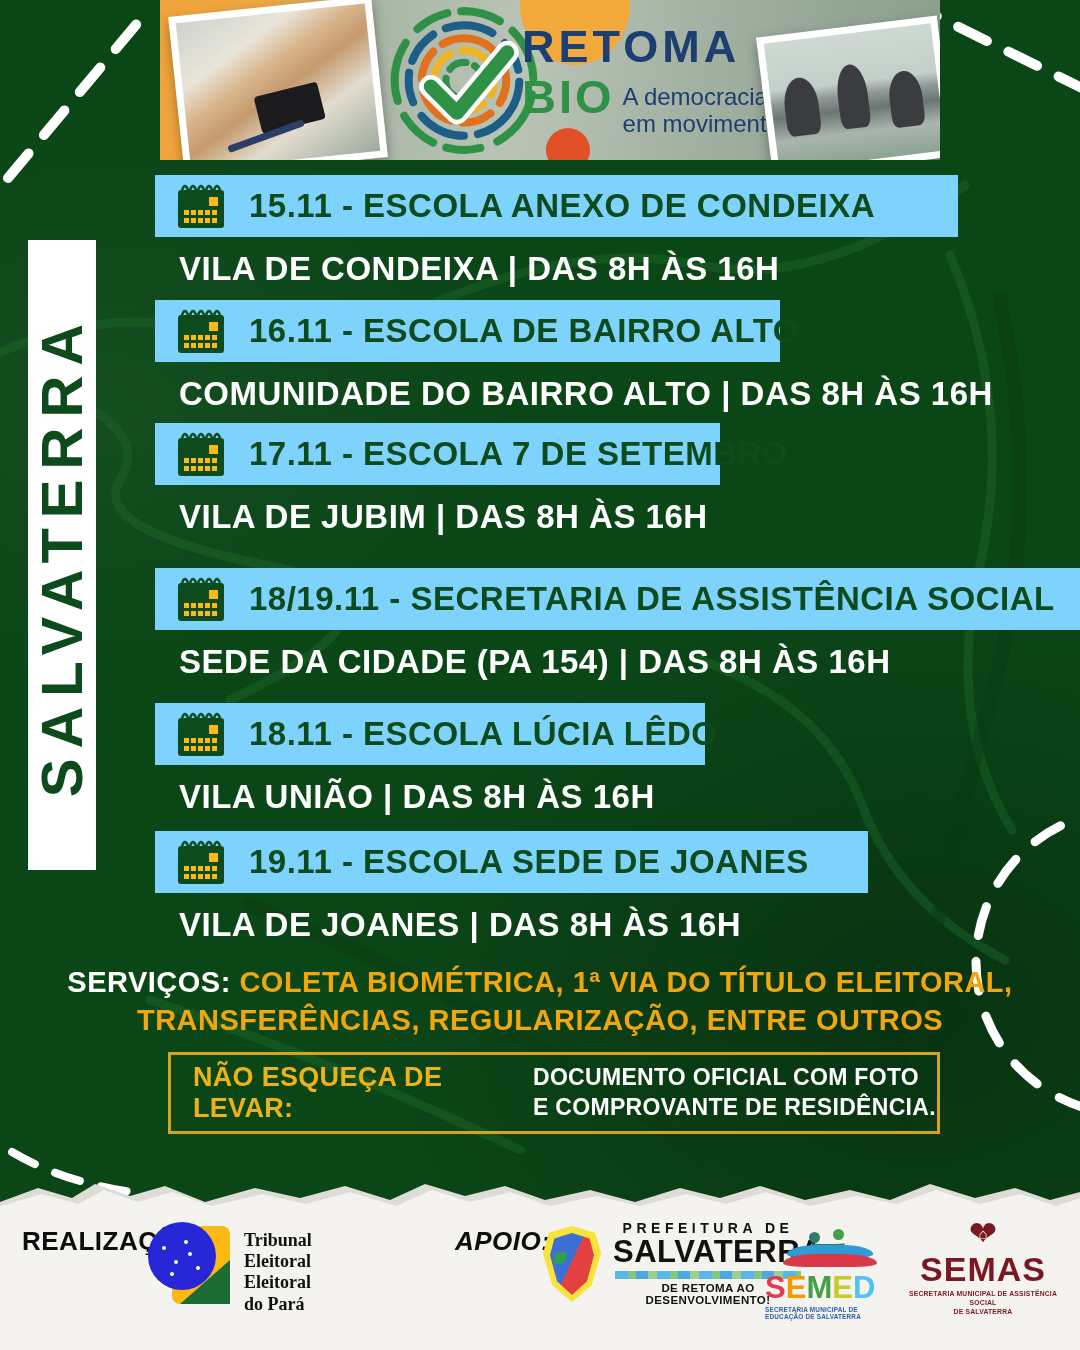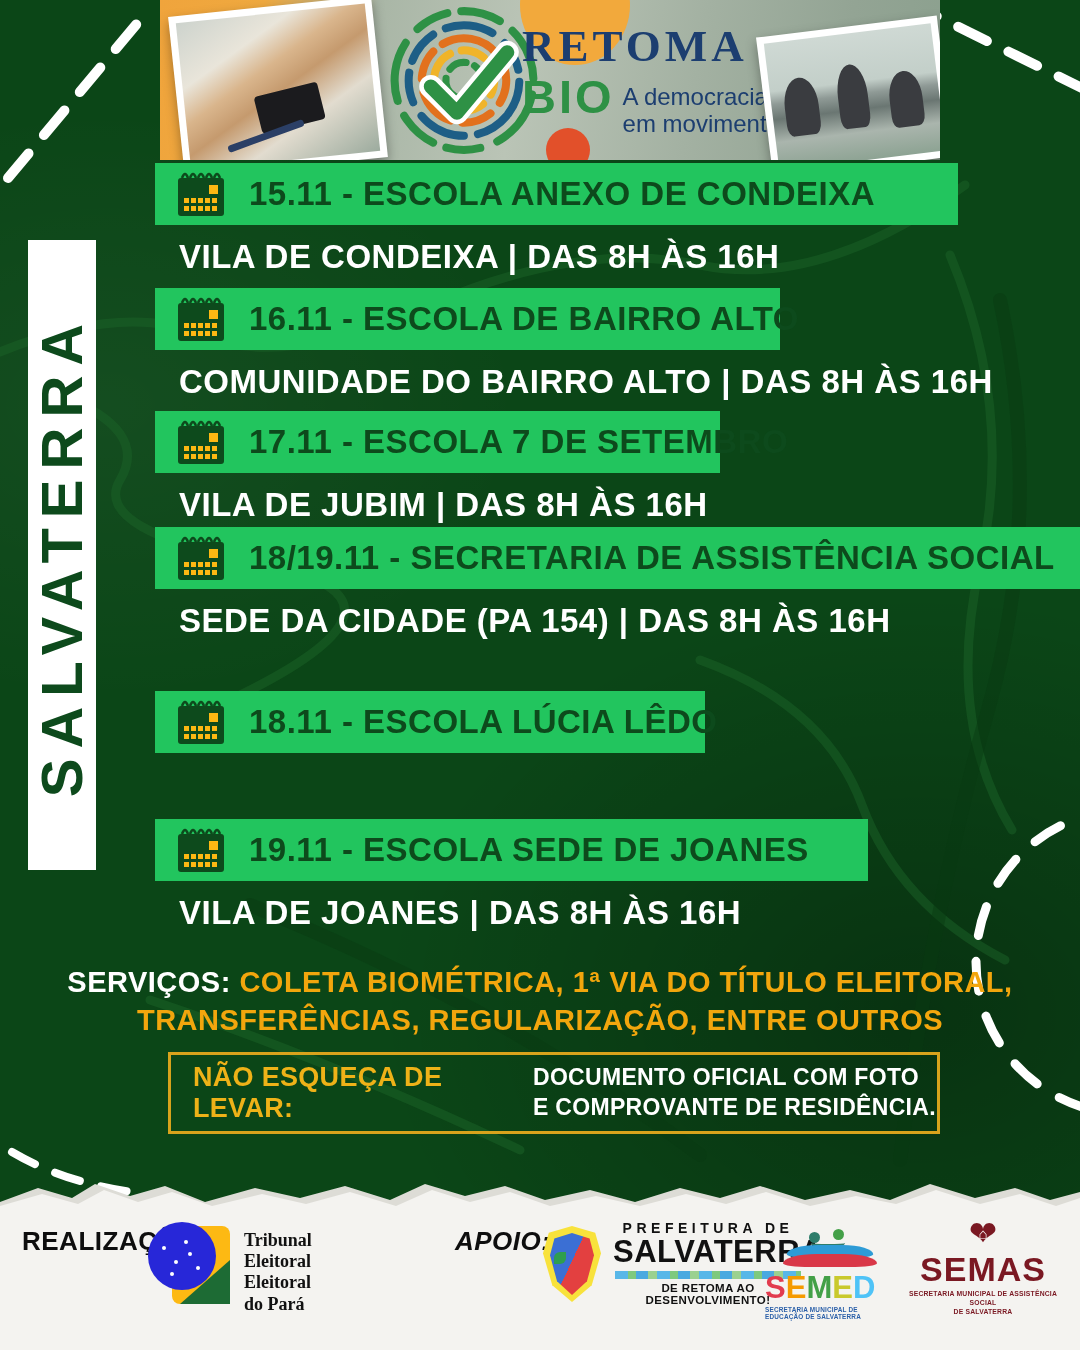--- a/index.html
+++ b/index.html
@@ -24,34 +24,34 @@
   .photo-left .pimg{background:linear-gradient(150deg,#cdd3cd 0%,#e9e5da 26%,#d9b58c 40%,#c59a6e 52%,#e2dccf 70%,#9cab9e 100%);}
   .photo-left .device{position:absolute;left:38%;top:52%;width:34%;height:26%;background:#1b1b1e;border-radius:4px;transform:rotate(-8deg);}
   .photo-left .pen{position:absolute;left:20%;top:80%;width:42%;height:5%;background:#2b3f66;border-radius:3px;transform:rotate(-14deg);}
   .photo-right .pimg{background:linear-gradient(180deg,#cfd9d4 0%,#c3cfc9 38%,#8f9a96 48%,#6a7672 60%,#aab5ad 78%,#8da393 100%);}
   .photo-right .person{position:absolute;border-radius:50% 50% 20% 20%;background:#3a3c40;}
   .pr1{left:8%;top:30%;width:20%;height:45%;}
   .pr2{left:40%;top:24%;width:18%;height:50%;background:#e8eef0;}
   .pr3{left:70%;top:34%;width:20%;height:44%;background:#4b3526;}
   .fp-logo{position:absolute;left:218px;top:-8px;width:172px;height:176px;}
   .brand{position:absolute;left:362px;top:24px;}
-  .brand .retoma{font-size:45px;font-weight:800;color:#1c3e70;letter-spacing:4px;line-height:1;font-family:Liberation Serif, serif;}
+  .brand .retoma{font-size:45px;font-weight:800;color:#1c3e70;letter-spacing:4px;line-height:1;}
   .brand-row2{display:flex;align-items:flex-start;margin-top:6px;}
   .brand .bio{font-size:47px;font-weight:800;color:#2e9145;letter-spacing:3px;line-height:.95;}
   .tagline{margin-left:8px;margin-top:9px;color:#1c3e70;font-weight:400;font-size:24px;line-height:1.12;}
 
   
   .vstrip{position:absolute;left:28px;top:240px;width:68px;height:630px;background:#fff;
     display:flex;align-items:center;justify-content:center;}
   .vstrip span{transform:rotate(-90deg);white-space:nowrap;font-size:58px;font-weight:800;
     color:#0d4a1c;letter-spacing:10px;}
 
   
   .sched{position:absolute;left:155px;}
-  .bar{height:62px;background:#22c55e;display:flex;align-items:center;padding-left:20px;}
+  .bar{height:62px;background:#7dd3fc;display:flex;align-items:center;padding-left:20px;margin-top:12px;}
   .cal{width:52px;height:48px;margin-right:22px;flex:none;}
   .bar-title{font-size:33px;font-weight:800;color:#0d4a1c;letter-spacing:.5px;white-space:nowrap;}
   .loc{margin-top:13px;margin-left:24px;font-size:33px;font-weight:800;color:#fff;letter-spacing:.5px;white-space:nowrap;}
 
   
   .services{position:absolute;left:0;top:964px;width:1080px;text-align:center;
     font-size:29px;font-weight:800;line-height:1.3;letter-spacing:.5px;}
   .services .lab{color:#ffffff;}
   .services .val{color:#f2a60d;}
 
@@ -250,21 +250,21 @@
             <rect x="23" y="36" width="5" height="5"></rect>
             <rect x="30" y="36" width="5" height="5"></rect>
             <rect x="37" y="36" width="5" height="5"></rect>
         </g>
       </svg>
       <span class="bar-title">17.11 - ESCOLA 7 DE SETEMBRO</span>
     </div>
     <div class="loc">VILA DE JUBIM | DAS 8H ÀS 16H</div>
   </div>
 
-  <div class="sched" style="top:527px">
+  <div class="sched" style="top:556px">
     <div class="bar" style="width:925px">
       <svg class="cal" viewBox="0 0 52 48">
         <path d="M7 8 q3 -8 6 0 M15 8 q3 -8 6 0 M23 8 q3 -8 6 0 M31 8 q3 -8 6 0 M39 8 q3 -8 6 0" stroke="#0d4a1c" stroke-width="2.6" fill="none"></path>
         <rect x="3" y="8" width="46" height="38" rx="3" fill="#0d4a1c"></rect>
         <rect x="34" y="15" width="9" height="9" fill="#fcb813"></rect>
         <g fill="#fcb813">
           <rect x="9" y="28" width="5" height="5"></rect>
             <rect x="16" y="28" width="5" height="5"></rect>
             <rect x="23" y="28" width="5" height="5"></rect>
             <rect x="30" y="28" width="5" height="5"></rect>
@@ -295,20 +295,21 @@
             <rect x="37" y="28" width="5" height="5"></rect>
           <rect x="9" y="36" width="5" height="5"></rect>
             <rect x="16" y="36" width="5" height="5"></rect>
             <rect x="23" y="36" width="5" height="5"></rect>
             <rect x="30" y="36" width="5" height="5"></rect>
             <rect x="37" y="36" width="5" height="5"></rect>
         </g>
       </svg>
       <span class="bar-title">18.11 - ESCOLA LÚCIA LÊDO</span>
     </div>
+    <div class="loc">VILA UNIÃO | DAS 8H ÀS 16H</div>
   </div>
 
   <div class="sched" style="top:819px">
     <div class="bar" style="width:713px">
       <svg class="cal" viewBox="0 0 52 48">
         <path d="M7 8 q3 -8 6 0 M15 8 q3 -8 6 0 M23 8 q3 -8 6 0 M31 8 q3 -8 6 0 M39 8 q3 -8 6 0" stroke="#0d4a1c" stroke-width="2.6" fill="none"></path>
         <rect x="3" y="8" width="46" height="38" rx="3" fill="#0d4a1c"></rect>
         <rect x="34" y="15" width="9" height="9" fill="#fcb813"></rect>
         <g fill="#fcb813">
           <rect x="9" y="28" width="5" height="5"></rect>

